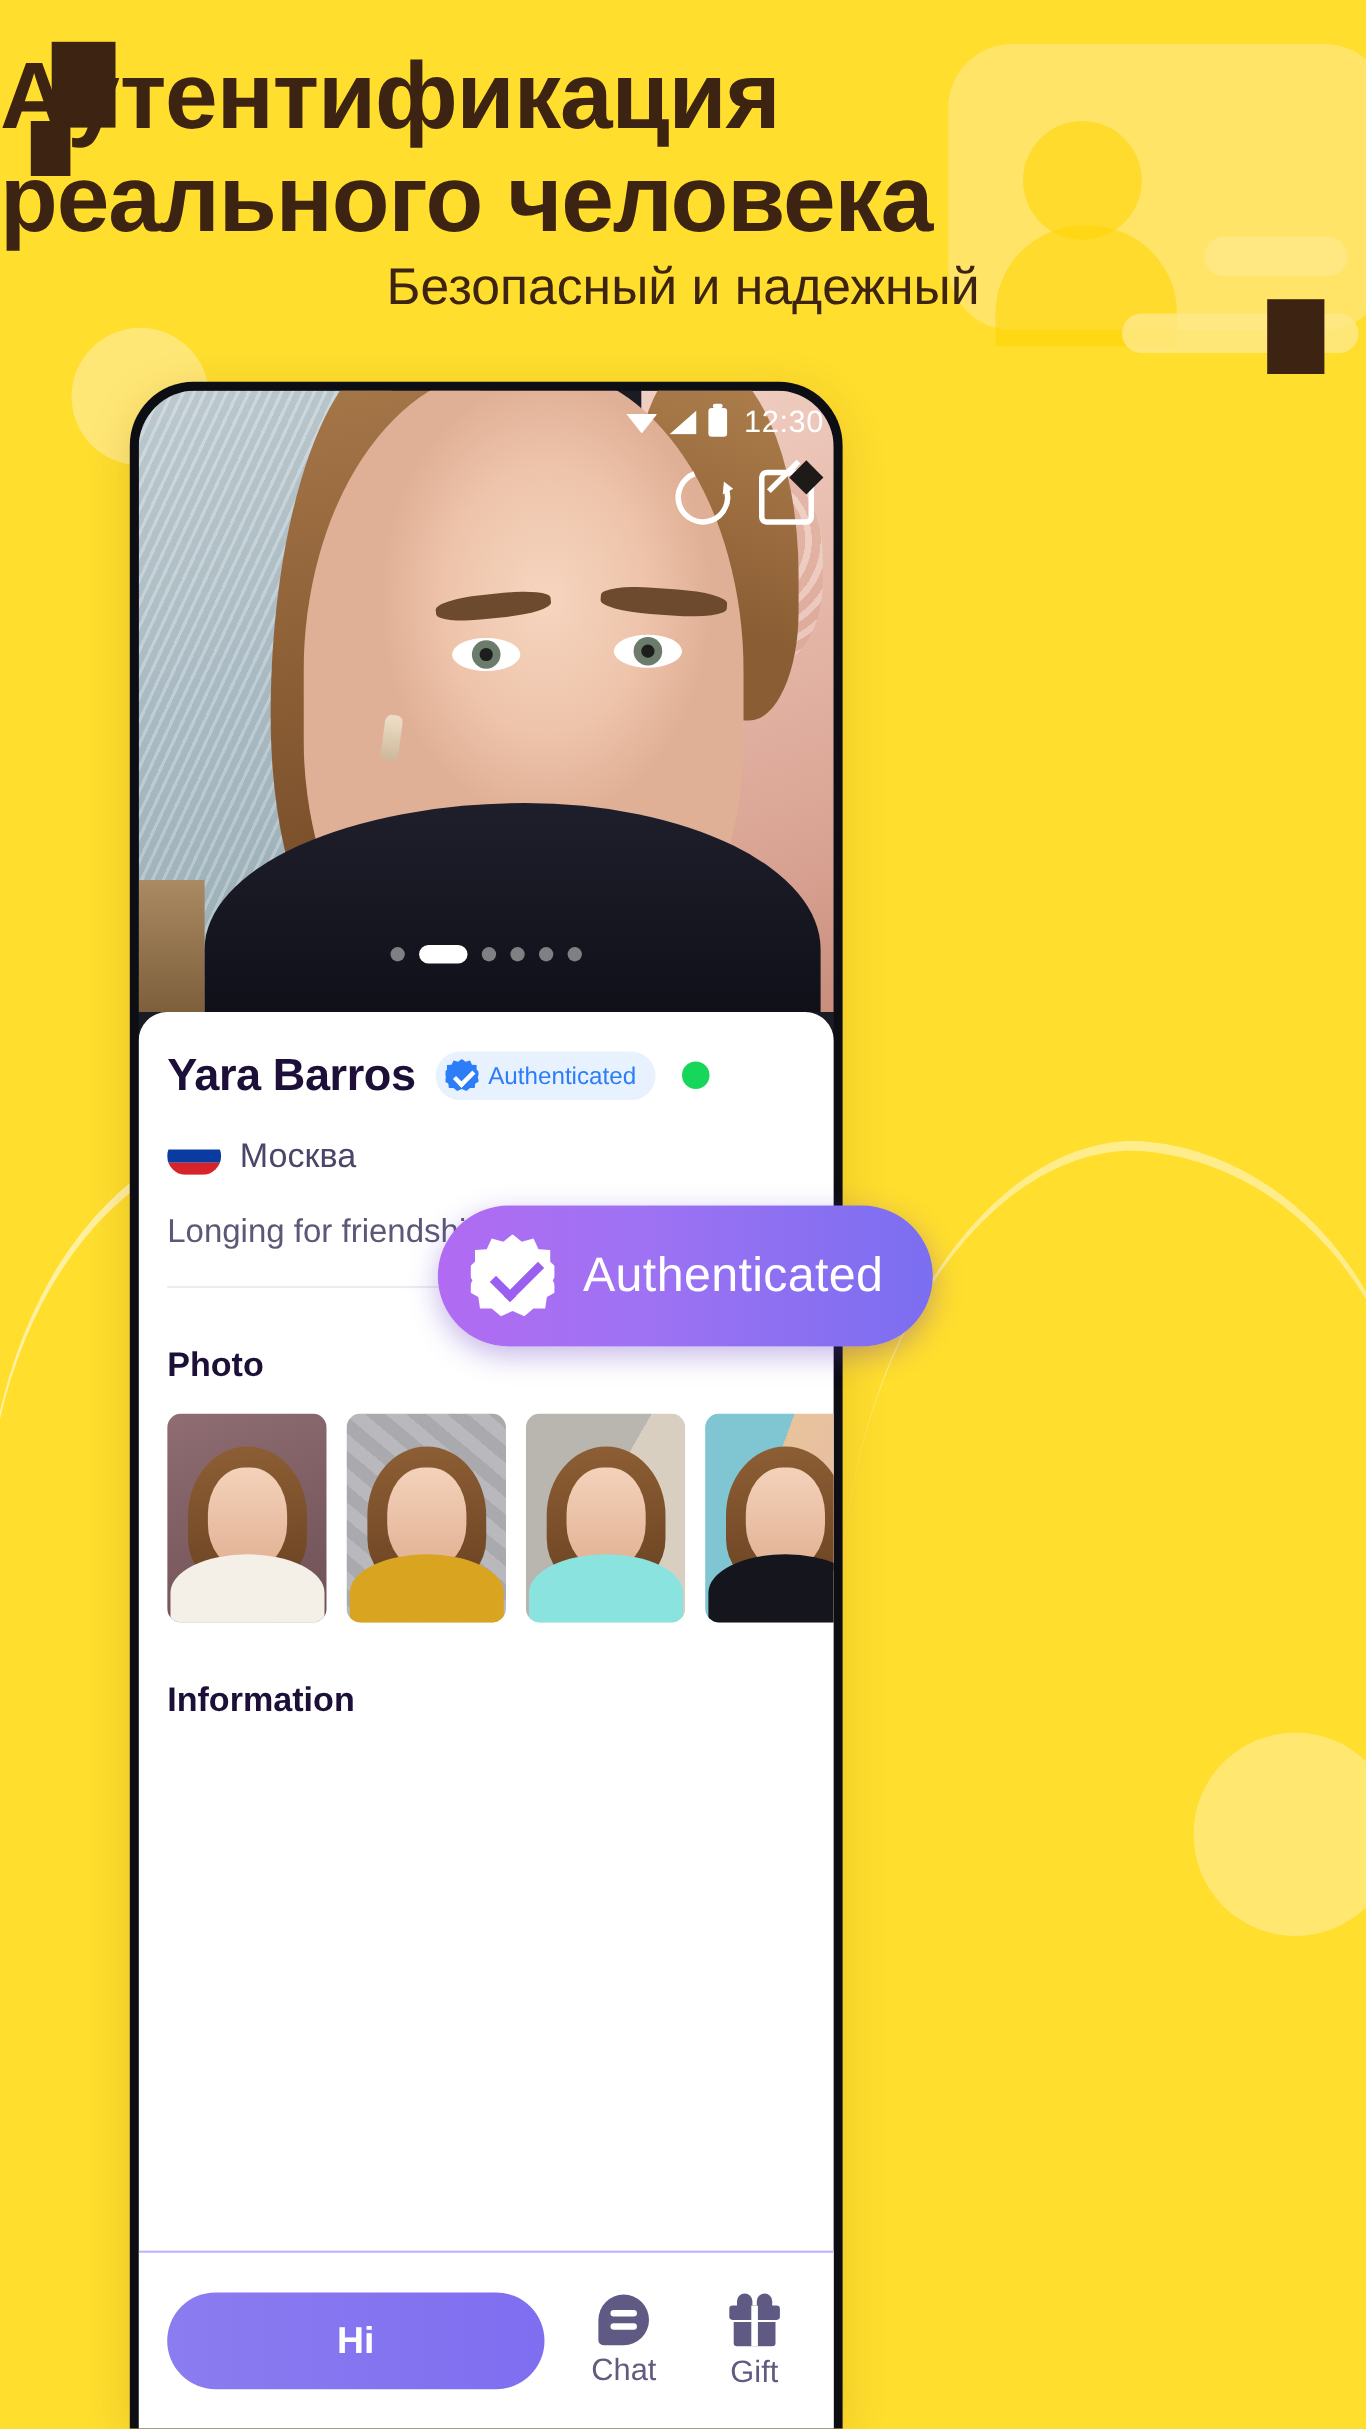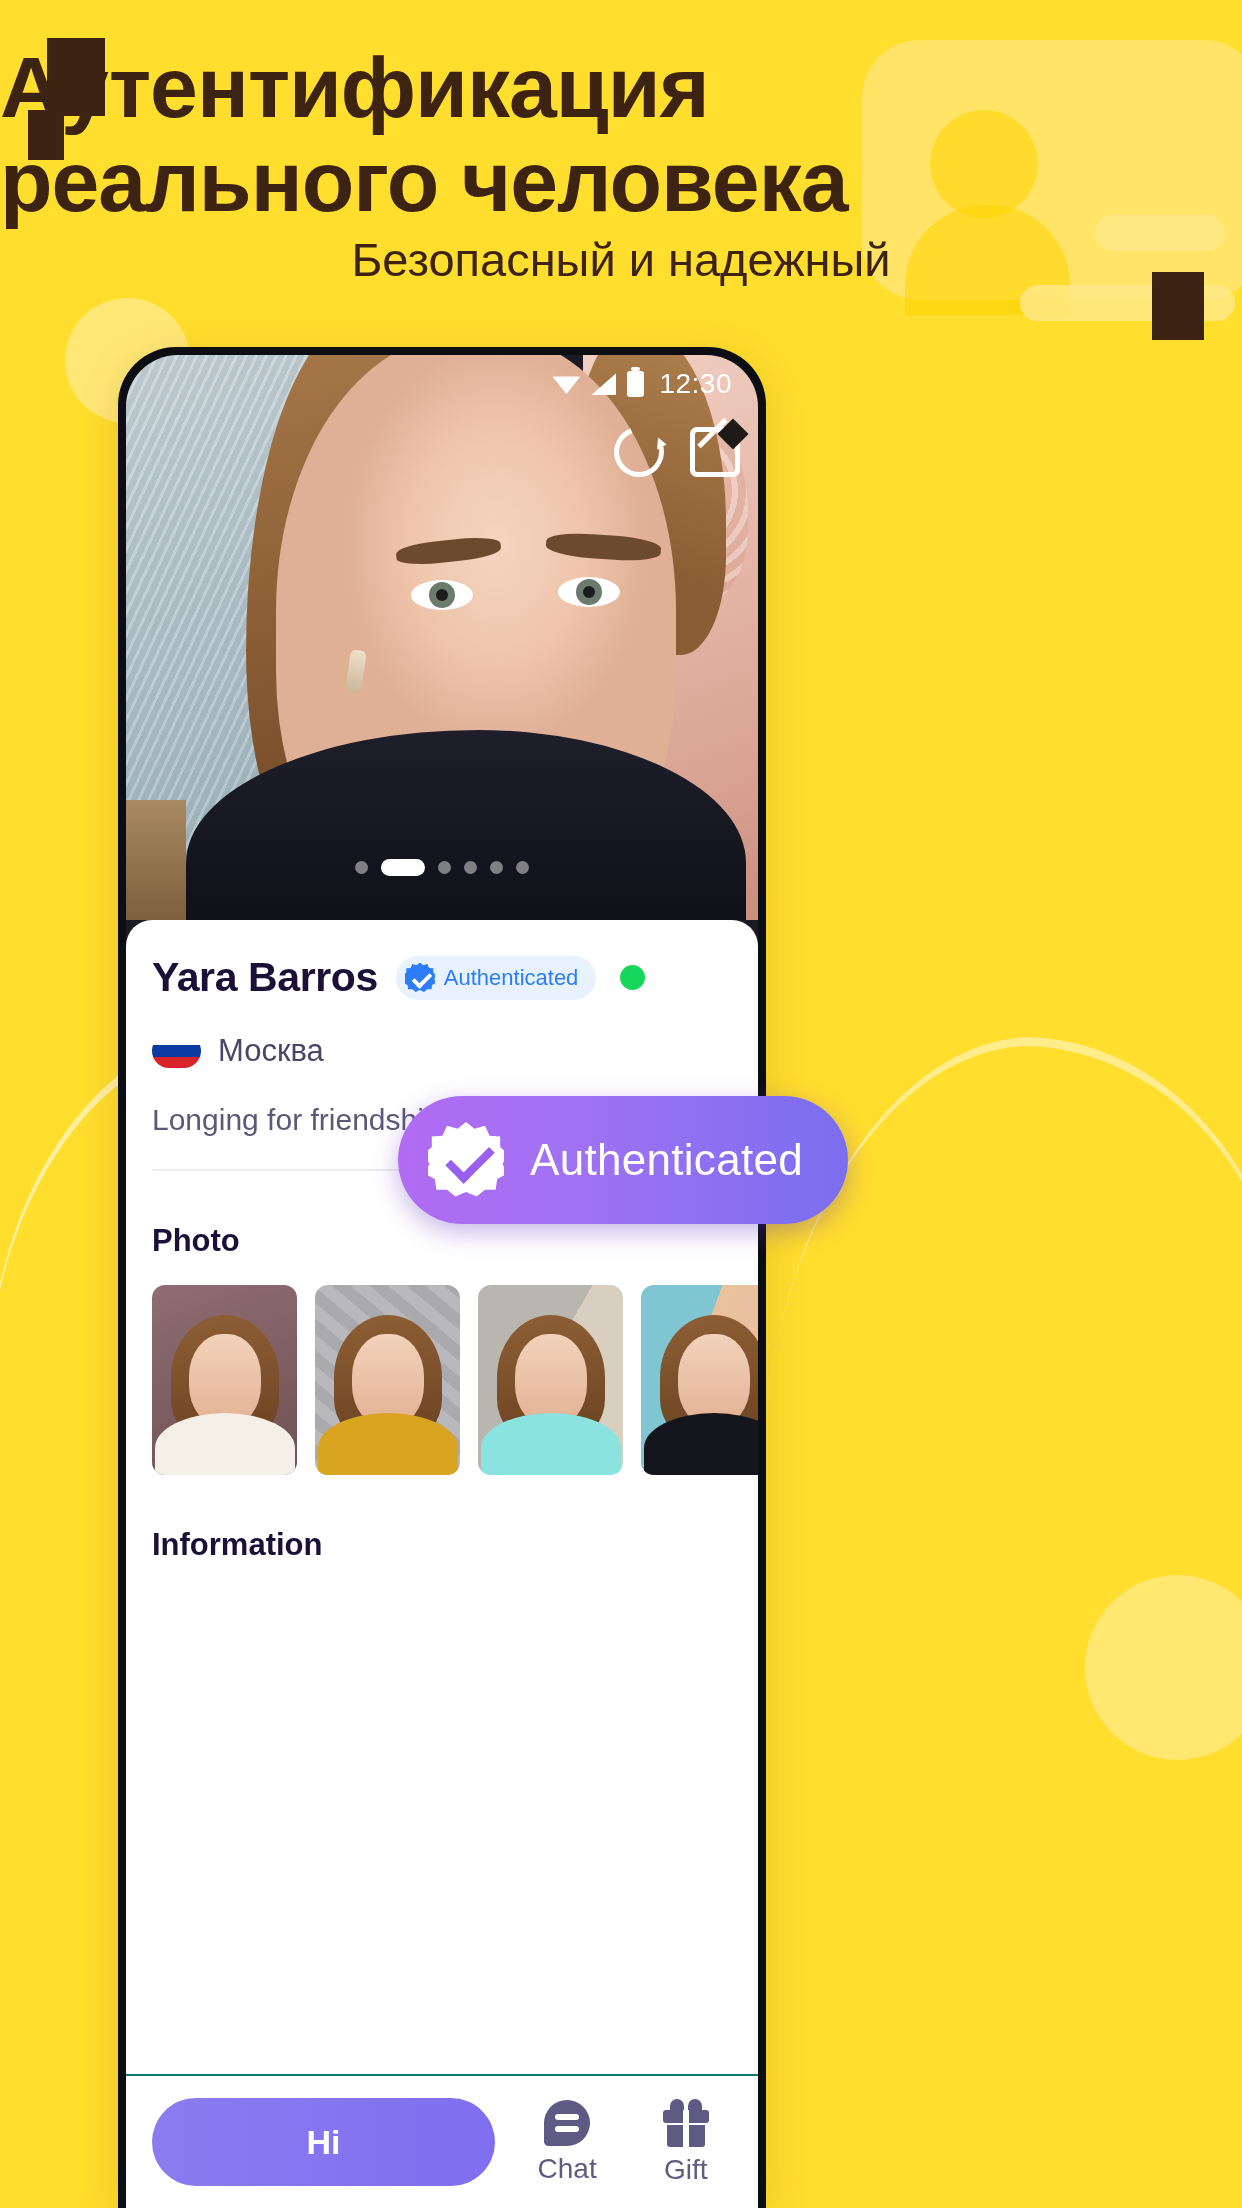--- a/index.html
+++ b/index.html
@@ -138,21 +138,21 @@
     background:linear-gradient(180deg,#1e1f2b 0%,#0f1018 100%);
     border-radius:52% 48% 0 0/70% 70% 0 0;
   }
   .hero-earring{
     position:absolute;left:222px;top:295px;width:16px;height:42px;
     background:linear-gradient(180deg,#f0dfc8,#cbb79a);border-radius:6px;transform:rotate(8deg);
   }
 
   
   .statusbar{
-    position:absolute;left:0;top:0;width:632px;height:58px;
+    position:absolute;left:17px;top:0;width:632px;height:58px;
     display:flex;align-items:center;justify-content:flex-end;gap:11px;
     padding-right:26px;box-sizing:border-box;z-index:9;
   }
   .sb-time{color:#fff;font-size:28px;font-weight:500;letter-spacing:.5px;margin-left:4px;}
   .ic-wifi{width:28px;height:20px;background:#fff;clip-path:polygon(0% 12%,100% 12%,50% 100%);}
   .ic-signal{width:25px;height:22px;background:#fff;clip-path:polygon(100% 0,100% 100%,0 100%);}
   .ic-batt{width:17px;height:26px;background:#fff;border-radius:3px;position:relative;}
   .ic-batt:before{content:"";position:absolute;left:4px;top:-4px;width:9px;height:4px;background:#fff;border-radius:2px;}
 
   
@@ -281,22 +281,22 @@
   #thumb4 .bgp{background:linear-gradient(110deg,#7fc6d2 0 38%,#e8c39a 38%,#e8b9b0 100%);}
   #thumb4 .torso{background:#15151d;}
 
   .info-row{display:flex;margin-top:26px;}
   .info-item{font-size:29px;color:#8a87a1;}
   .info-item b{color:#1c1038;font-weight:bold;}
   #info-h{width:300px;}
 
   
   .bottombar{
-    position:absolute;left:0;bottom:0;width:632px;height:134px;background:#fff;
-    border-top:2px solid #0f766e;display:flex;align-items:center;z-index:14;
+    position:absolute;left:0;bottom:0;width:632px;height:162px;background:#fff;
+    border-top:2px solid #c4b5fd;display:flex;align-items:center;z-index:14;
     padding:0 26px;box-sizing:border-box;gap:26px;
   }
   .hi-btn{
     width:348px;height:88px;border-radius:44px;
     background:linear-gradient(90deg,#8b7cf0,#7f6ef0);
     display:flex;align-items:center;justify-content:center;
     color:#fff;font-size:34px;font-weight:bold;border:none;cursor:pointer;
   }
   .bb-item{display:flex;flex-direction:column;align-items:center;gap:7px;width:94px;cursor:pointer;}
   .bb-lbl{font-size:28px;color:#5f5c80;}

